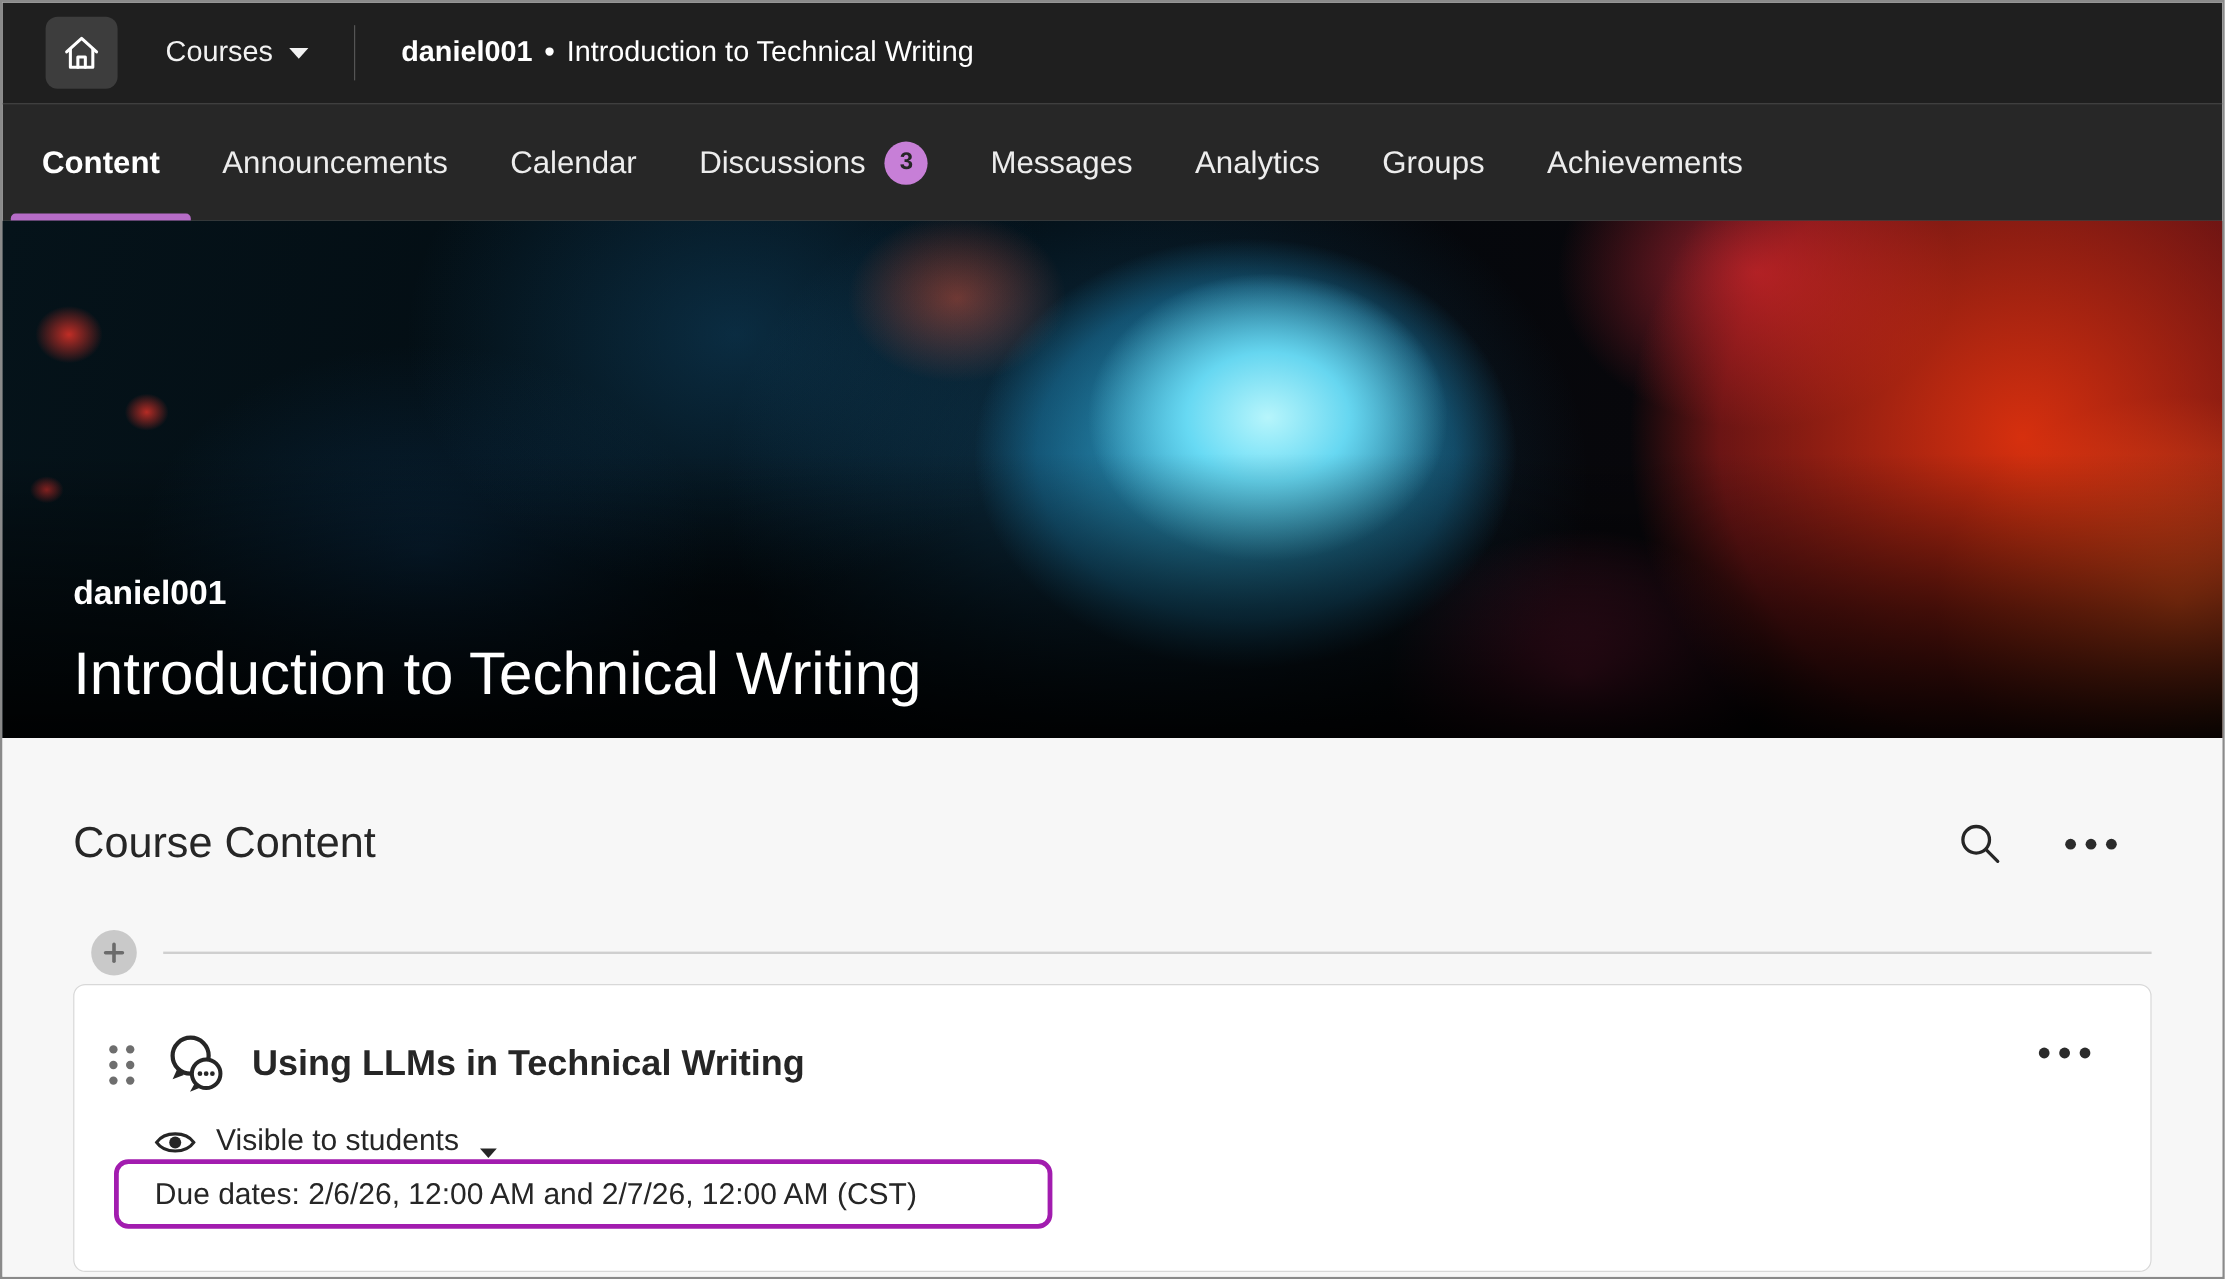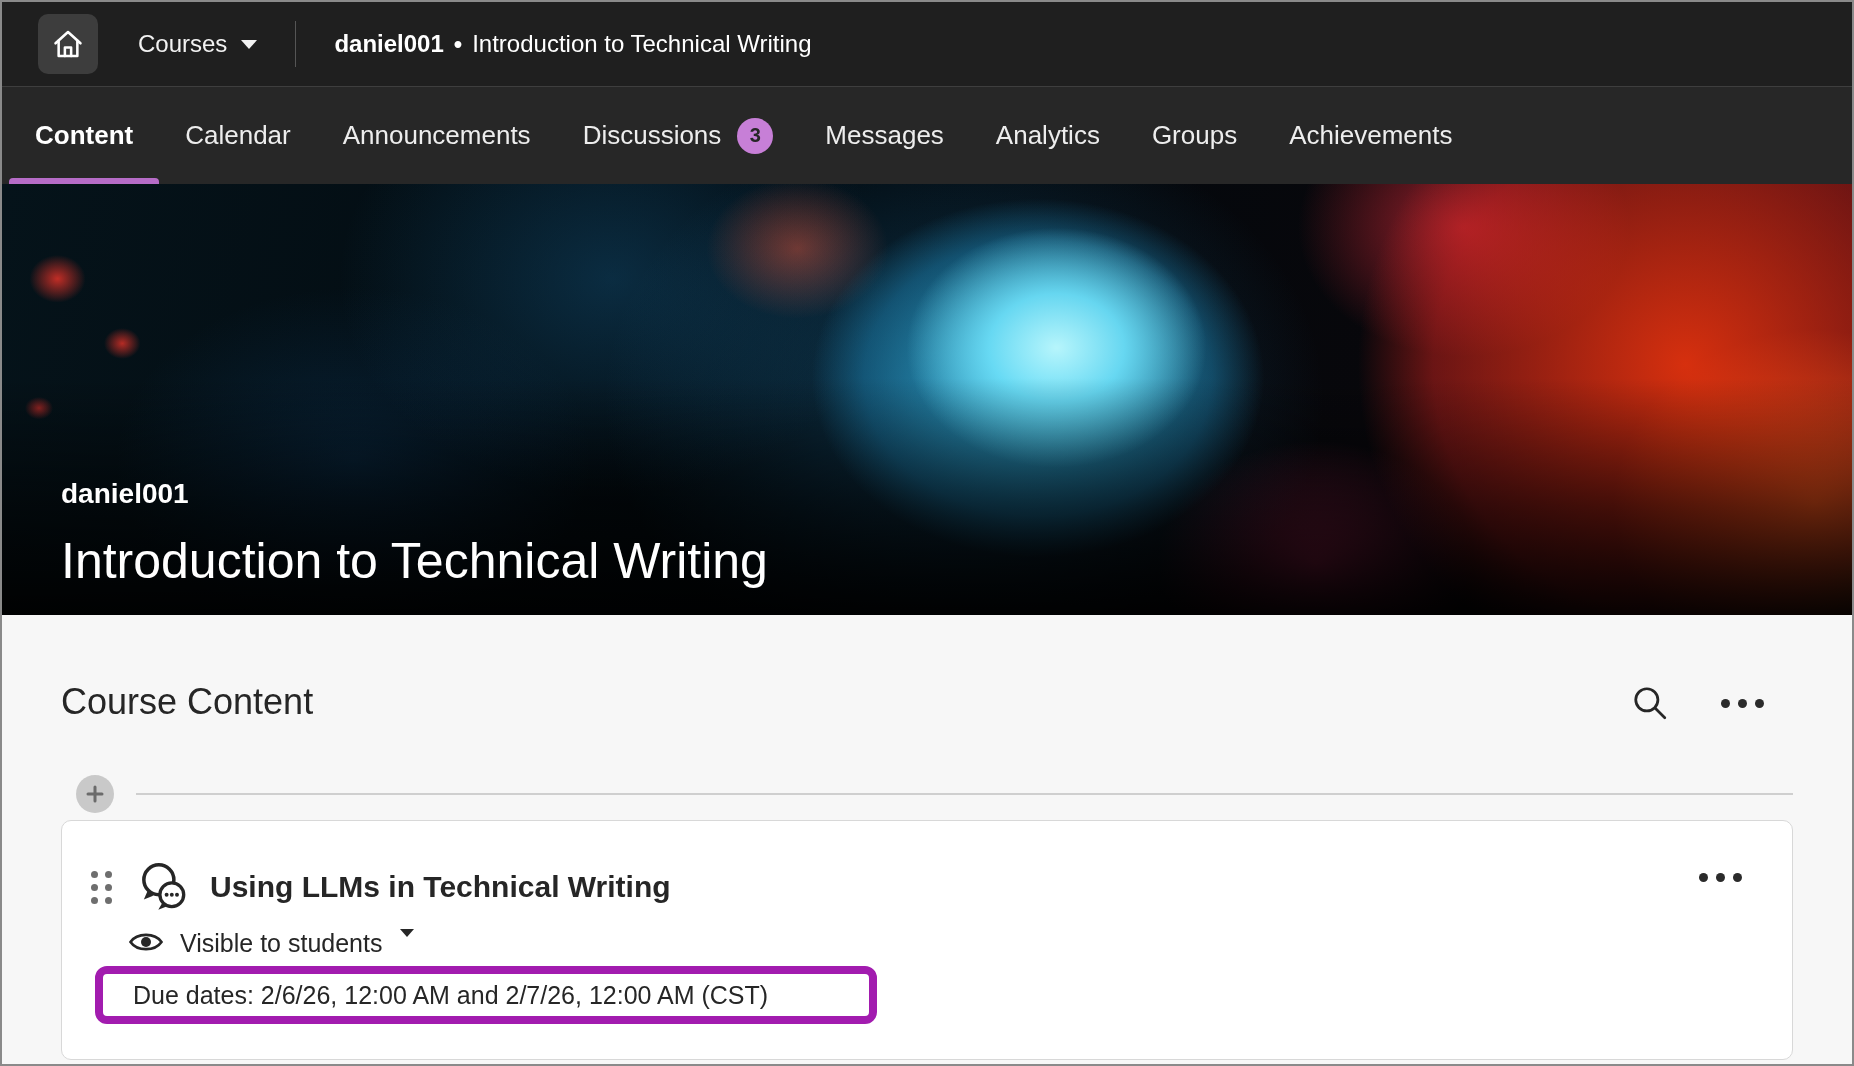--- a/index.html
+++ b/index.html
@@ -107,30 +107,30 @@
 
   .item-row { position:absolute; left:29px; top:36px; height:60px; display:flex; align-items:center; }
   .drag-handle {
     display:grid; grid-template-columns:repeat(2, 7px); grid-auto-rows:7px;
     gap:6px 7px; margin-right:22px; cursor:grab;
   }
   .drag-handle i { width:7px; height:7px; border-radius:50%; background:#6e6e6e; }
   .item-icon { margin-right:18px; display:flex; }
   .item-title { font-size:30px; font-weight:700; color:#262626; cursor:pointer; }
 
-  .vis-row { position:absolute; left:66px; top:108px; height:36px; display:flex; align-items:flex-start; gap:16px; cursor:pointer; }
+  .vis-row { position:absolute; left:66px; top:108px; height:36px; display:flex; align-items:flex-end; gap:16px; cursor:pointer; }
   .vis-label { font-size:25px; color:#262626; }
   .caret-down-dark {
     width:0; height:0; border-left:7px solid transparent;
     border-right:7px solid transparent; border-top:8px solid #262626; margin-left:2px;
   }
 
   .due-box {
     position:absolute; left:33px; top:145px; width:782px; height:58px;
-    border:8px solid #a21caf; border-radius:12px; background:#fff;
+    border:4px solid #a21caf; border-radius:12px; background:#fff;
     display:flex; align-items:center; padding-left:30px;
   }
   .due-text { font-size:25px; color:#262626; }
 </style>
 </head>
 <body>
 
 <div class="page">
 
   <div class="topbar">
@@ -153,24 +153,24 @@
       <span class="sep">•</span>
       <span>Introduction to Technical Writing</span>
     </div>
   </div>
 
   <div class="navbar" id="nav-tabs">
       <div class="tab active">
         <span class="tab-label">Content</span>
       </div>
       <div class="tab">
+        <span class="tab-label">Announcements</span>
+      </div>
+      <div class="tab">
         <span class="tab-label">Calendar</span>
-      </div>
-      <div class="tab">
-        <span class="tab-label">Announcements</span>
       </div>
       <div class="tab">
         <span class="tab-label">Discussions</span>
         <span class="badge">3</span>
       </div>
       <div class="tab">
         <span class="tab-label">Messages</span>
       </div>
       <div class="tab">
         <span class="tab-label">Analytics</span>

